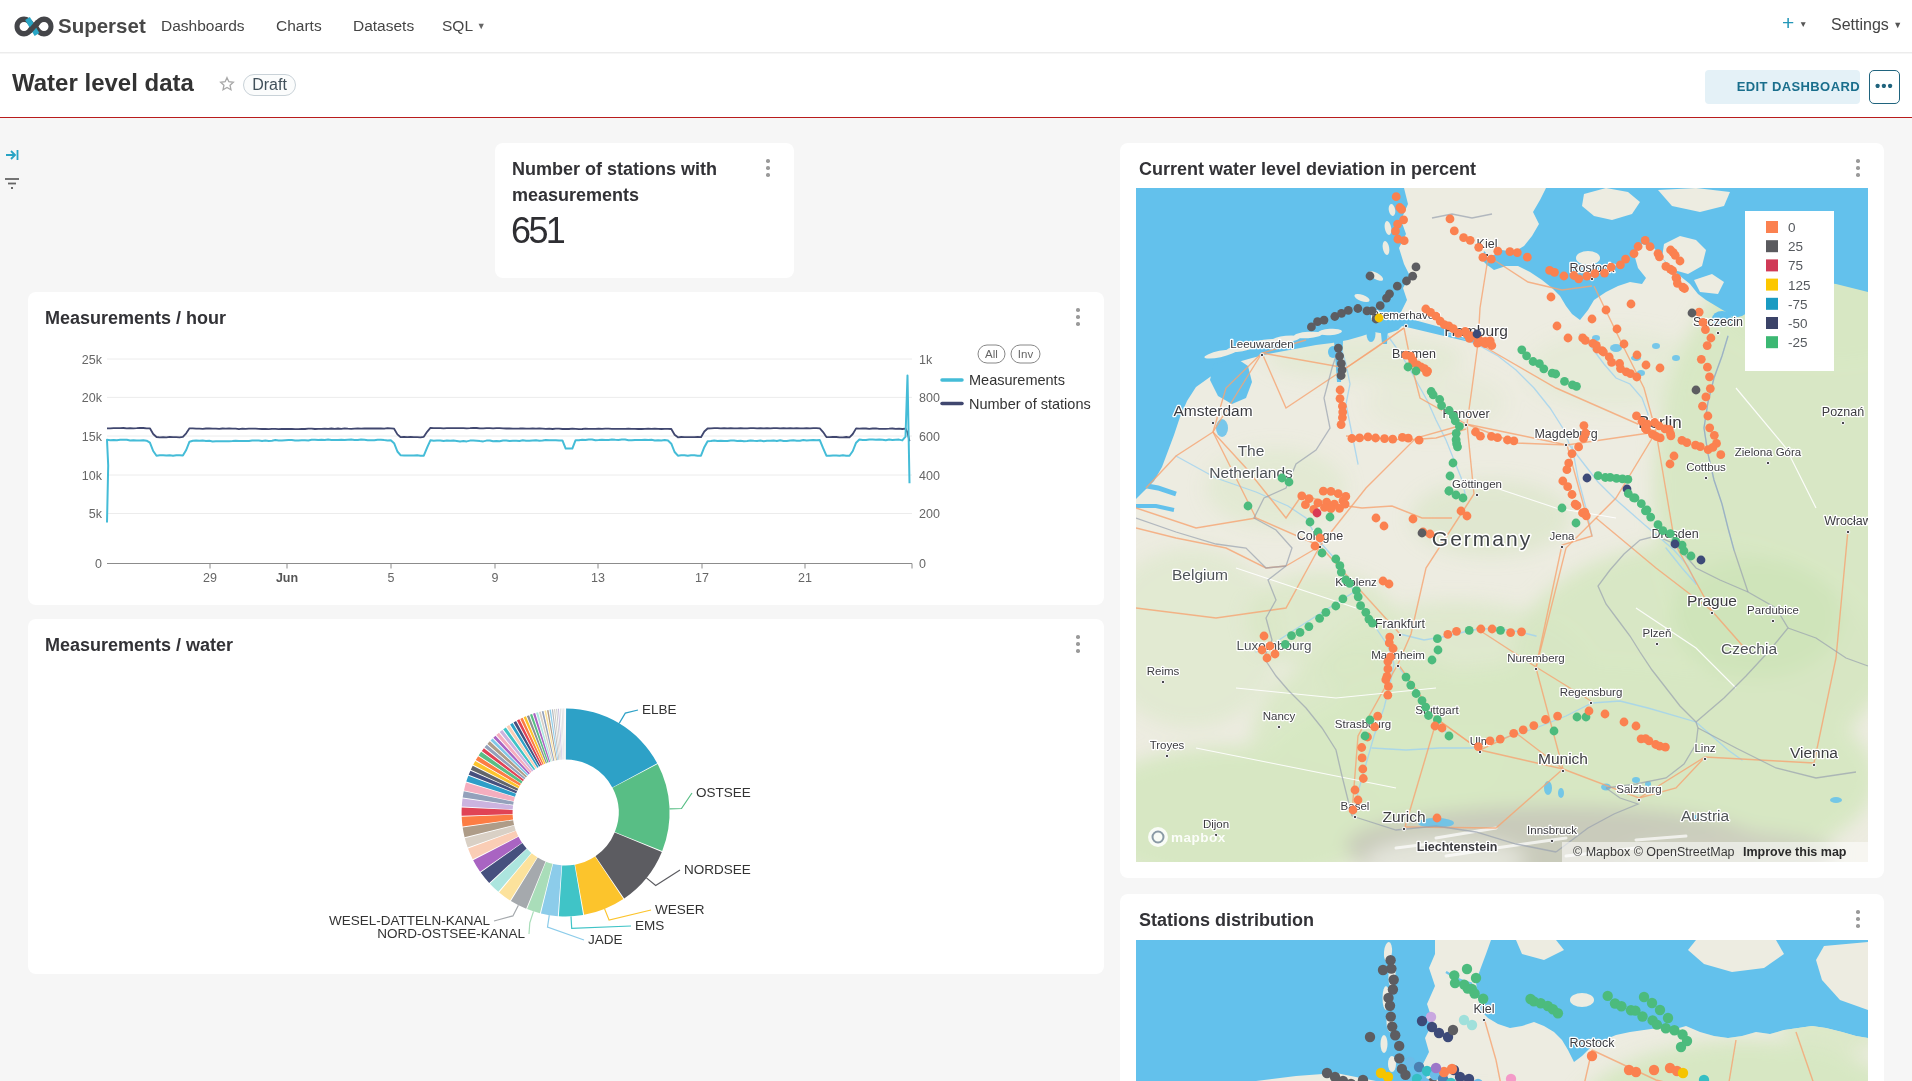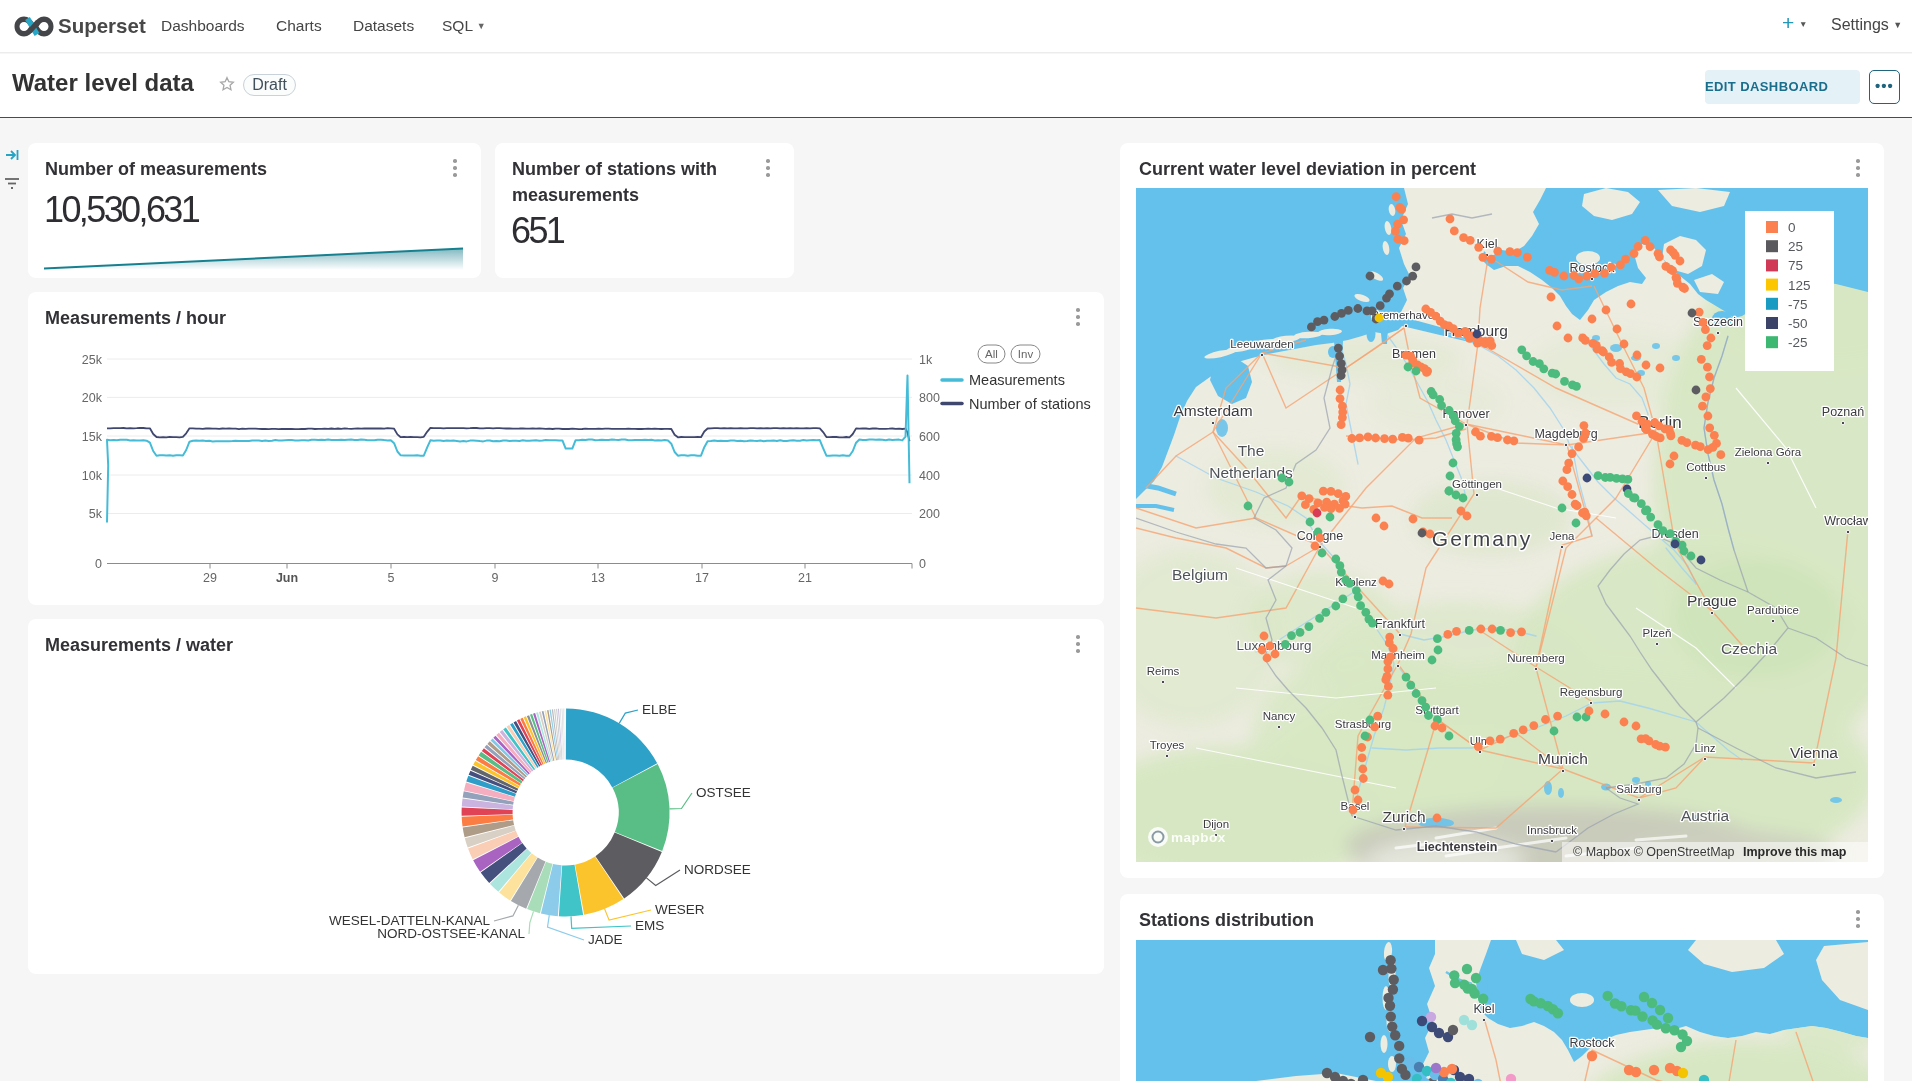--- a/index.html
+++ b/index.html
@@ -30,53 +30,34 @@
   <span style="position:absolute;left:1799px;top:19px;font-size:8.5px;color:#555">▼</span>
   <span class="navitem" style="left:1831px;top:16px;font-size:16px">Settings <span style="font-size:9px;color:#555;position:relative;top:-2px">▼</span></span>
 </div>
 
 <div class="hdr">
   <span style="position:absolute;left:12px;top:15px;font-size:24px;font-weight:bold;color:#333">Water level data</span>
   <svg width="16" height="16" viewBox="0 0 24 24" style="position:absolute;left:219px;top:22px">
     <path d="M12 2.5 L14.8 8.6 L21.5 9.4 L16.6 14 L17.9 20.6 L12 17.3 L6.1 20.6 L7.4 14 L2.5 9.4 L9.2 8.6 Z" fill="none" stroke="#a8a8a8" stroke-width="2"></path>
   </svg>
   <span style="position:absolute;left:243px;top:20px;width:53px;height:22px;border:1px solid #c9d2d8;border-radius:11px;background:#fbfcfc;font-size:16px;color:#41505a;text-align:center;line-height:20px">Draft</span>
-  <span style="position:absolute;left:1705px;top:16px;width:155px;height:34px;background:#e4f1f7;border-radius:4px;font-size:13px;font-weight:bold;color:#196e8c;text-align:left;line-height:34px;letter-spacing:.4px">EDIT DASHBOARD</span>
+  <span style="position:absolute;left:1705px;top:16px;width:155px;height:34px;background:#e4f1f7;border-radius:4px;font-size:13px;font-weight:bold;color:#196e8c;text-align:right;line-height:34px;letter-spacing:.4px">EDIT DASHBOARD</span>
   <span style="position:absolute;left:1869px;top:16px;width:31px;height:34px;border:1px solid #20647e;border-radius:5px;color:#20647e;font-size:15px;font-weight:bold;text-align:center;line-height:30px;letter-spacing:1px">•••</span>
 </div>
 
 <svg width="14" height="12" viewBox="0 0 14 12" style="position:absolute;left:5px;top:149px">
   <path d="M1 6 H9 M6 2 L10 6 L6 10" stroke="#27a3c4" stroke-width="1.8" fill="none"></path>
   <line x1="12.5" y1="1" x2="12.5" y2="11" stroke="#27a3c4" stroke-width="1.8"></line>
 </svg>
 <svg width="16" height="12" viewBox="0 0 16 12" style="position:absolute;left:4px;top:177px">
   <line x1="1" y1="2" x2="15" y2="2" stroke="#666" stroke-width="1.8"></line>
   <line x1="4" y1="6.5" x2="12" y2="6.5" stroke="#666" stroke-width="1.8"></line>
   <line x1="7" y1="11" x2="9" y2="11" stroke="#666" stroke-width="1.8"></line>
 </svg>
 
-<div class="card" style="left:28px;top:143px;width:453px;height:135px">
-  <div class="ctitle">Number of measurements</div>
-  <div style="position:absolute;right:24px;top:16px;width:4px">
-        <div class="kdot"></div>
-        <div class="kdot"></div>
-        <div class="kdot"></div>
-      </div>
-  <div class="bignum" style="top:47px">10,530,631</div>
-  <svg width="419" height="27" viewBox="0 0 419 27" style="position:absolute;left:16px;bottom:7px">
-<defs>
-          <linearGradient id="sg" x1="0" y1="0" x2="0" y2="1">
-<stop offset="0" stop-color="#1b7f8e" stop-opacity=".55"></stop>
-            <stop offset="1" stop-color="#1b7f8e" stop-opacity="0"></stop>
-</linearGradient>
-        </defs>
-<path d="M0 24.5 L419 4.5 L419 26 L0 25.5 Z" fill="url(#sg)"></path>
-<path d="M0 24.5 L419 4.5" stroke="#17808f" stroke-width="2" fill="none" stroke-linecap="round"></path>
-</svg>
-</div>
 <div class="card" style="left:495px;top:143px;width:299px;height:135px">
   <div class="ctitle" style="width:235px">Number of stations with measurements</div>
   <div style="position:absolute;right:24px;top:16px;width:4px">
         <div class="kdot"></div>
         <div class="kdot"></div>
         <div class="kdot"></div>
       </div>
   <div class="bignum" style="top:68px">651</div>
 </div>
 

